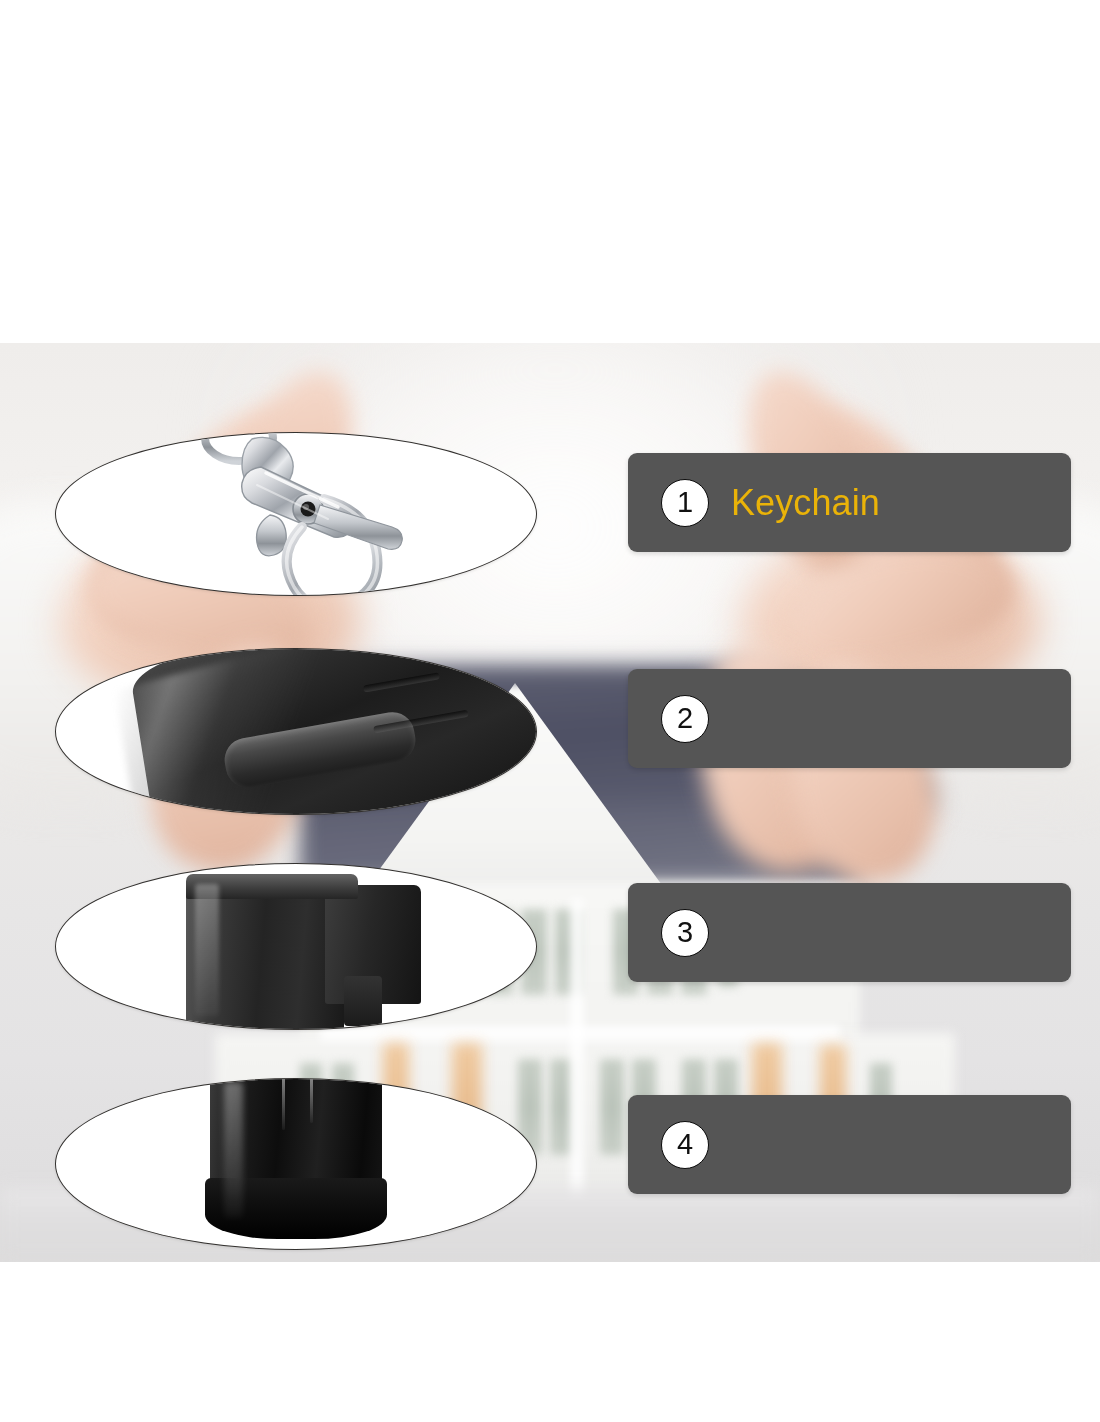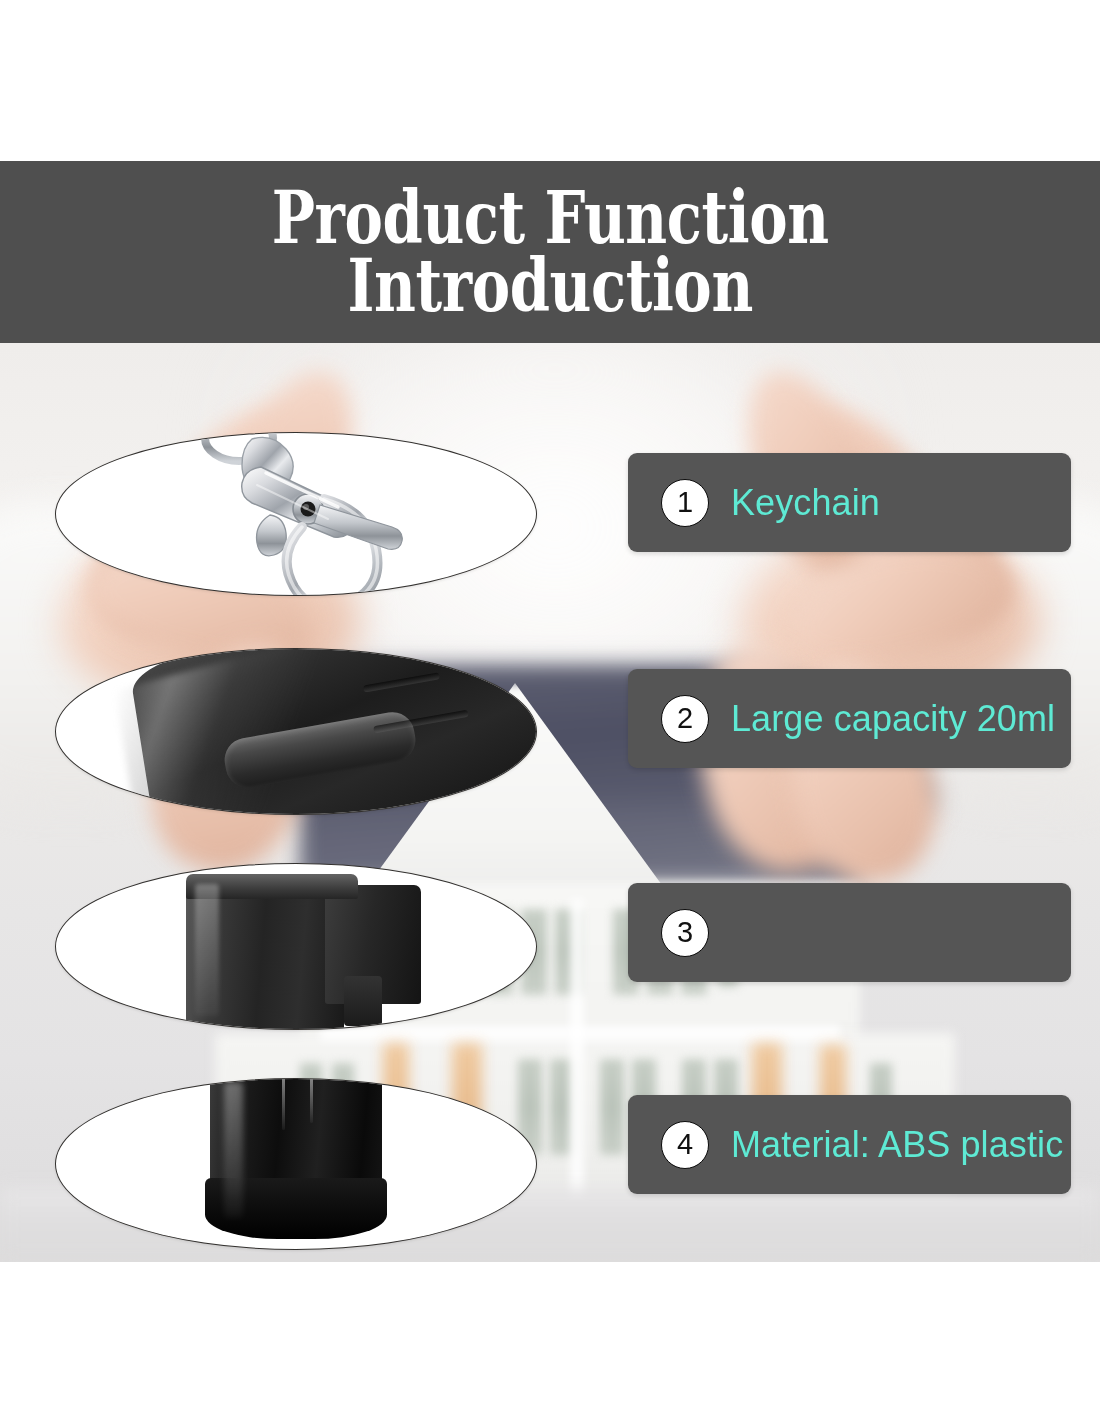--- a/index.html
+++ b/index.html
@@ -391,21 +391,21 @@
     color: #111111;
     font-size: 29px;
     font-weight: normal;
     display: flex;
     align-items: center;
     justify-content: center;
     line-height: 1;
     box-sizing: border-box;
   }
   .label-text {
-    color: #5eead4;
+    color: #eab308;
     font-size: 36px;
     margin-left: 22px;
     white-space: nowrap;
     letter-spacing: 0.1px;
   }
 
   
   .bottom-white {
     position: absolute;
     left: 0;
@@ -415,24 +415,20 @@
     background: #ffffff;
   }
 </style>
 </head>
 <body>
 
 <div class="page">
 
   <div class="top-white"></div>
 
-  <div class="header-banner">
-    <div class="header-title">Product Function
-Introduction</div>
-  </div>
 
   <div class="photo-stage">
 
     <div class="bg-photo">
       <div class="bg-base"></div>
       <div class="bg-torso"></div>
 
       <div class="bg-roof-2"></div>
       <div class="bg-roof"></div>
       <div class="bg-gable"></div>
@@ -566,29 +562,27 @@
       </div>
     </div>
 
     <div class="label-box" style="left:628px; top:110px; width:443px;">
       <div class="num-circle">1</div>
       <div class="label-text">Keychain</div>
     </div>
 
     <div class="label-box" style="left:628px; top:326px; width:443px;">
       <div class="num-circle">2</div>
-      <div class="label-text">Large capacity 20ml</div>
     </div>
 
     <div class="label-box" style="left:628px; top:540px; width:443px;">
       <div class="num-circle">3</div>
     </div>
 
     <div class="label-box" style="left:628px; top:752px; width:443px;">
       <div class="num-circle">4</div>
-      <div class="label-text">Material: ABS plastic</div>
     </div>
 
   </div>
 
   <div class="bottom-white"></div>
 
 </div>
 
 </body></html>

